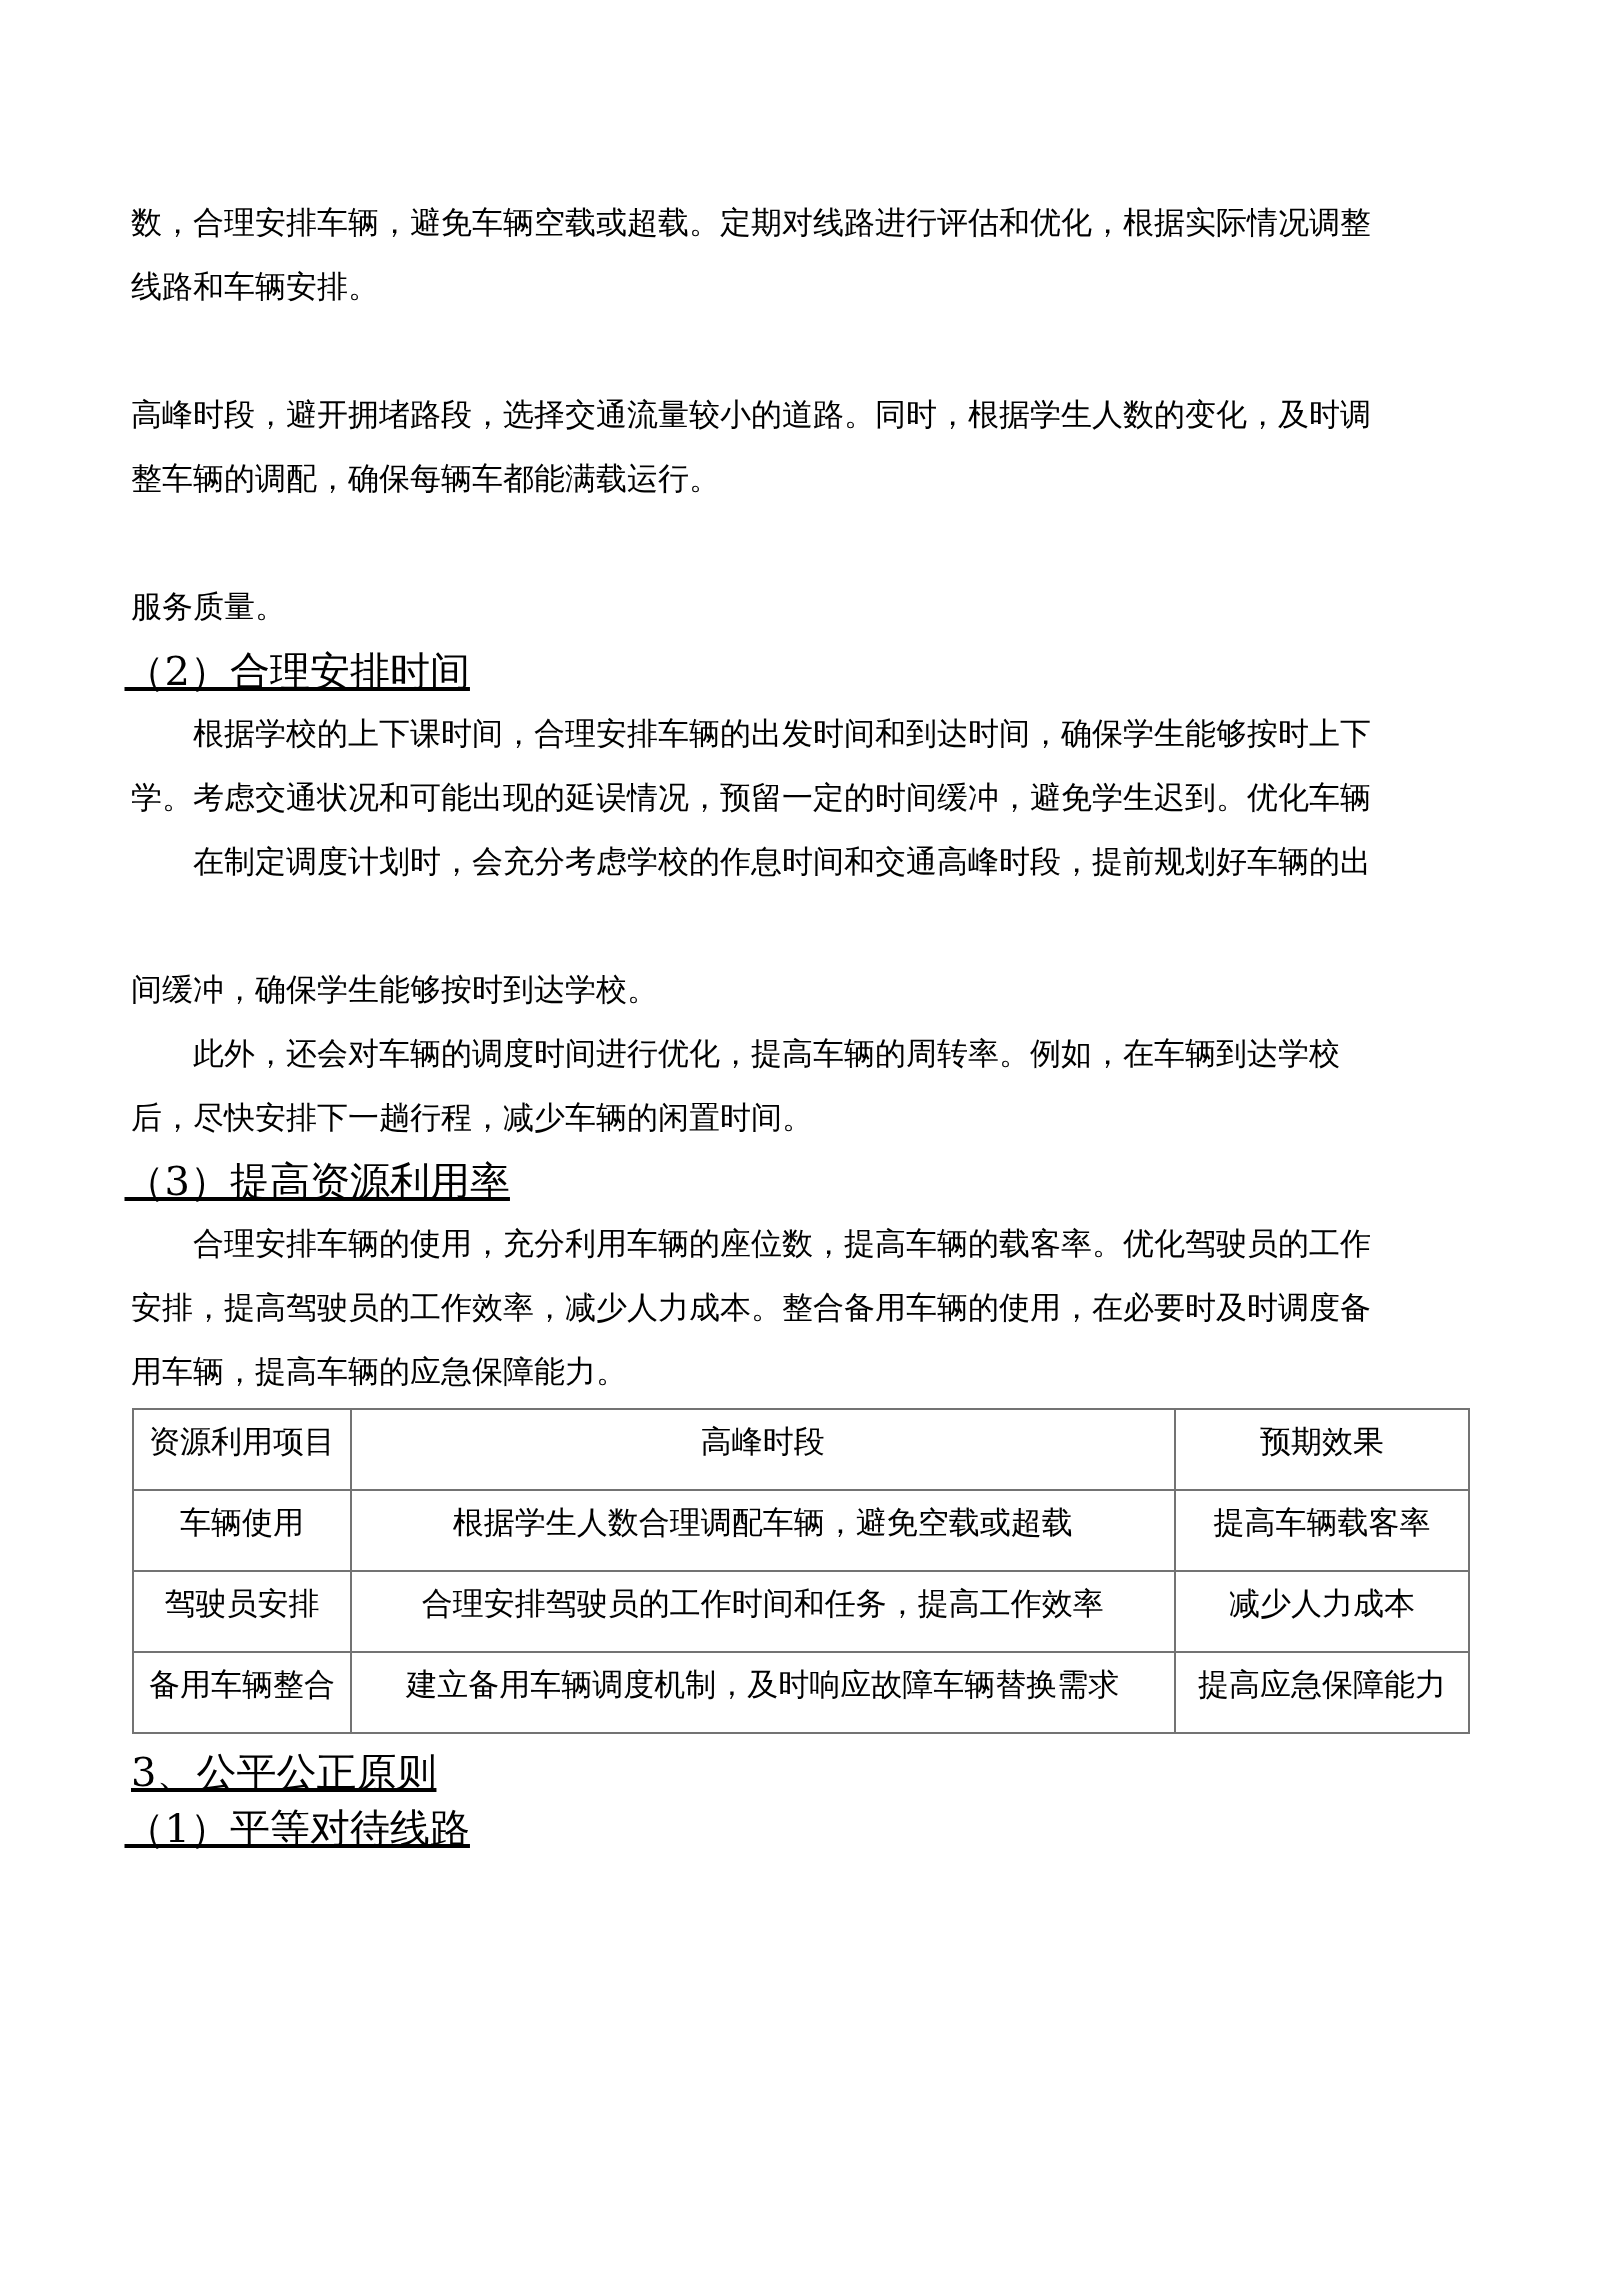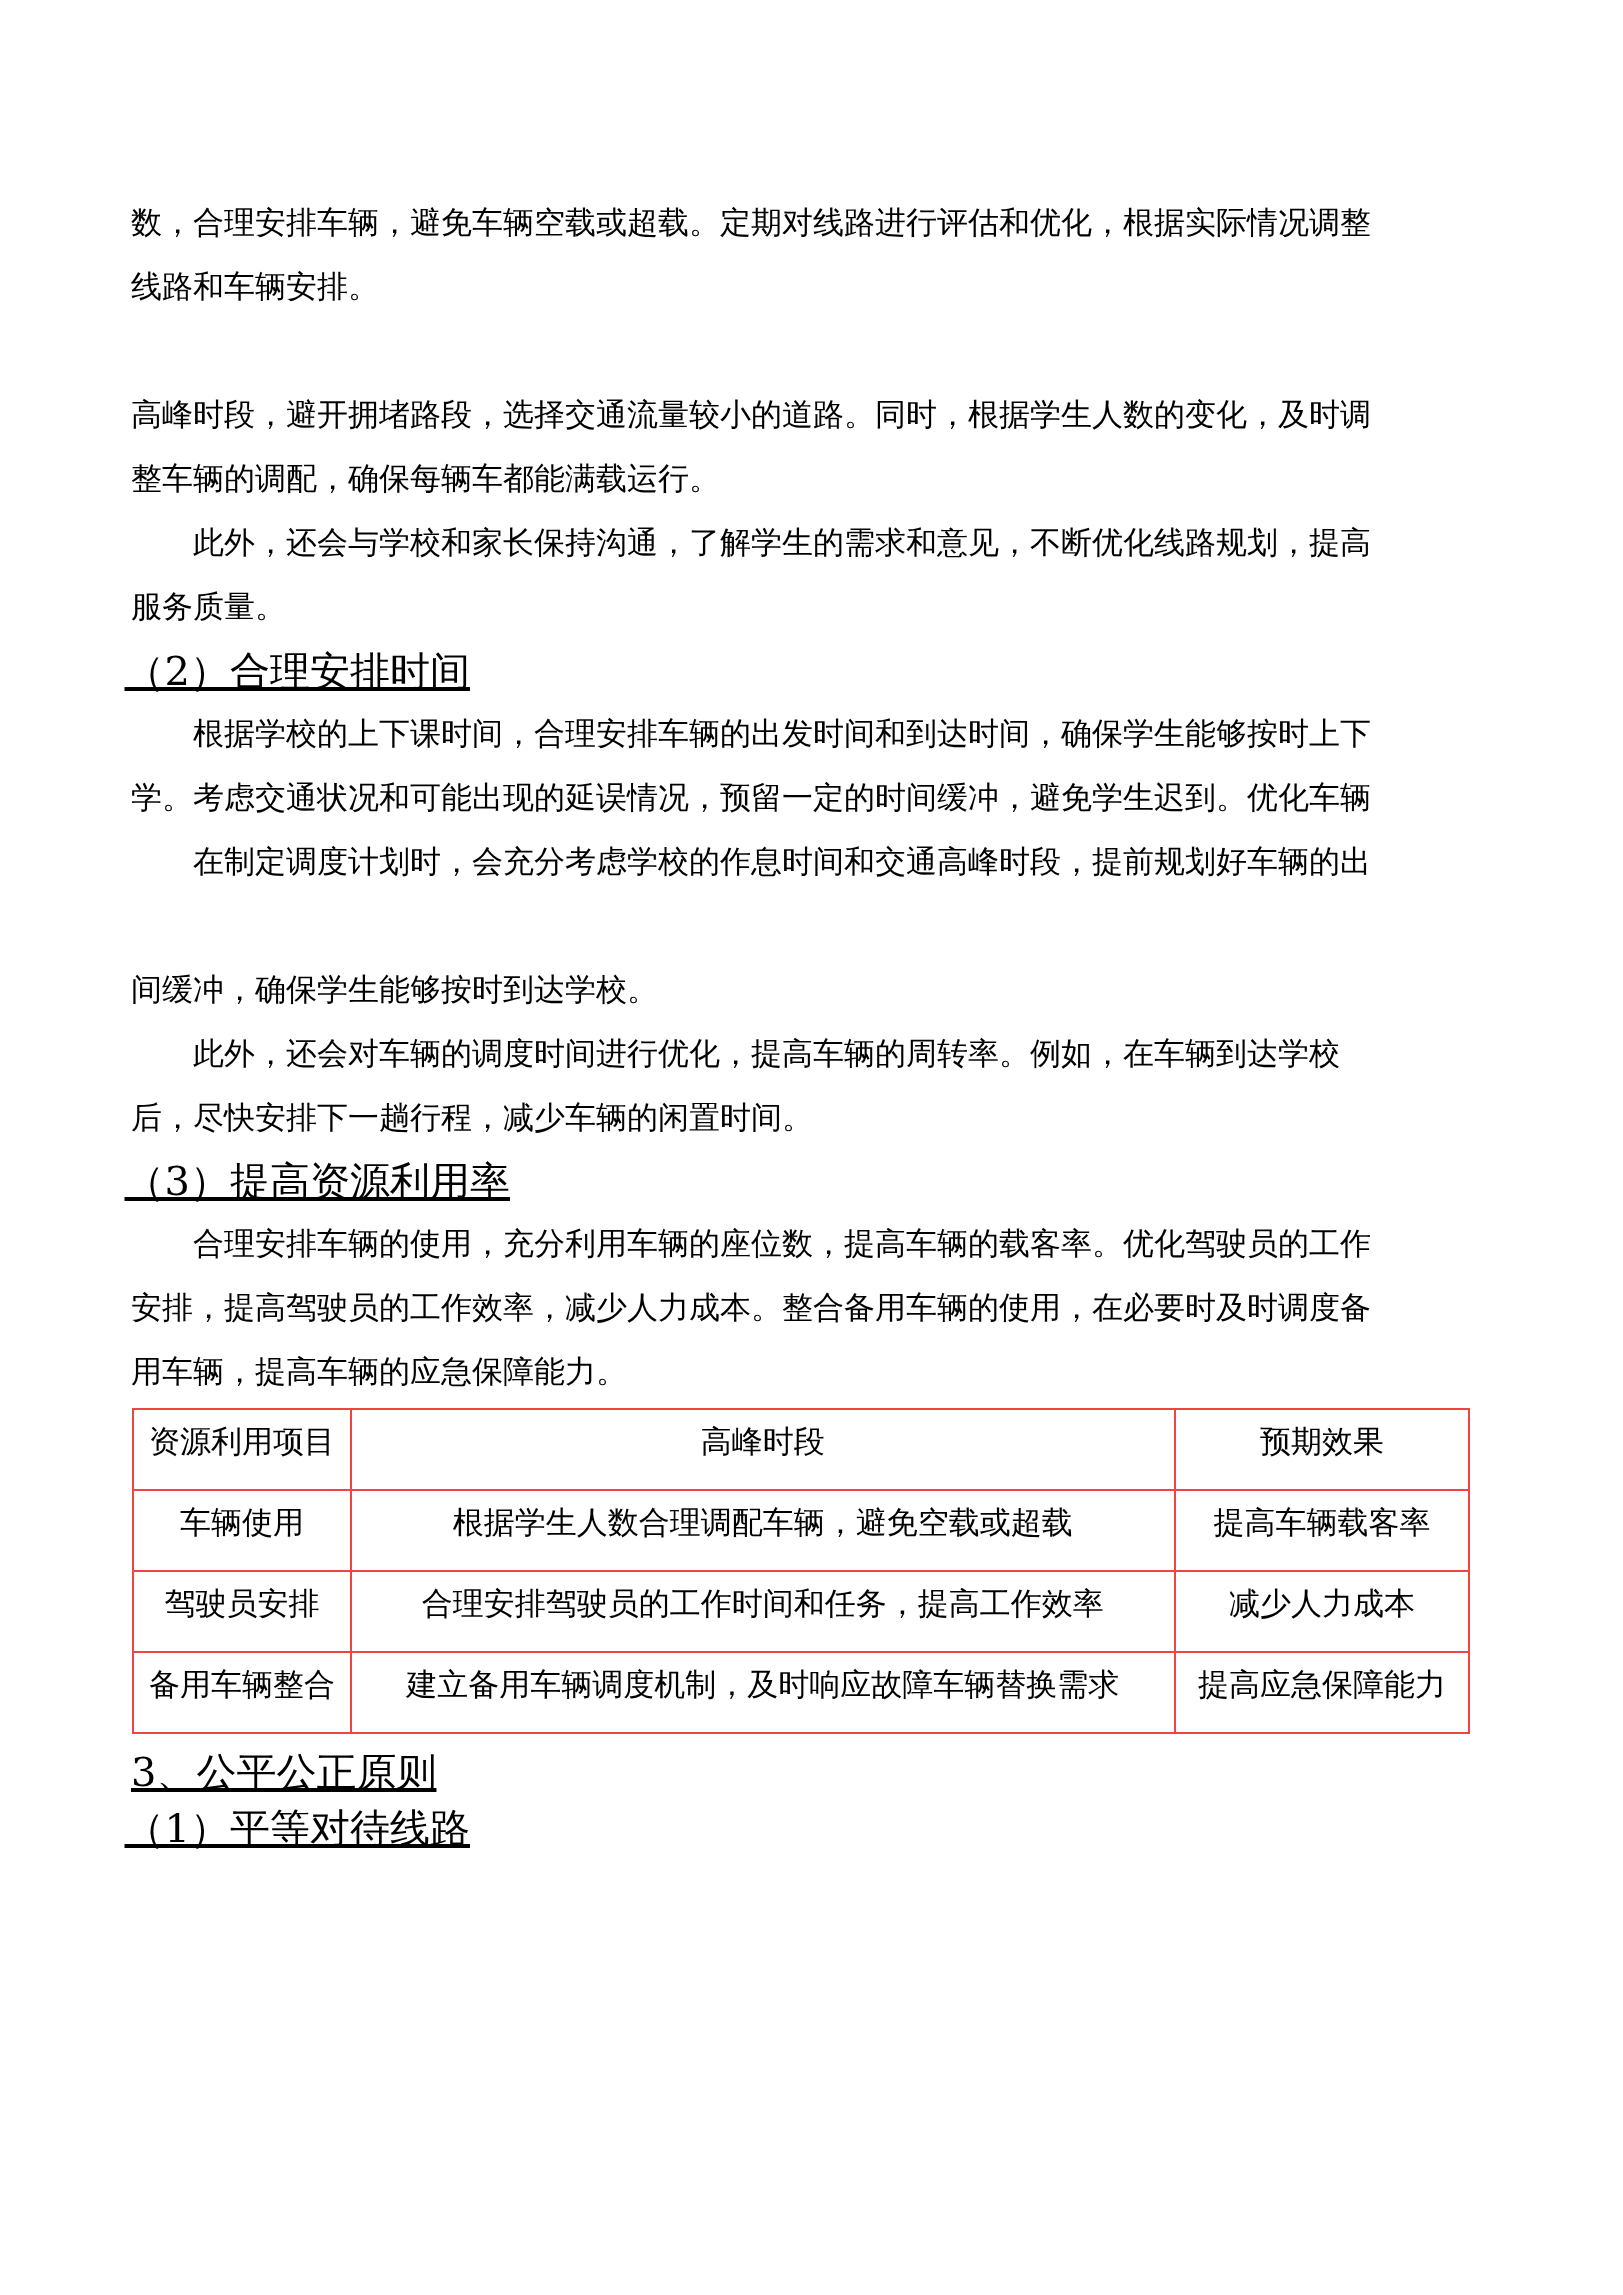--- a/index.html
+++ b/index.html
@@ -40,21 +40,21 @@
       margin-left: -6.5px;
     }
     table.resource-table {
       border-collapse: collapse;
       width: 1338px;
       margin-top: 5.2px;
       margin-left: 1.3px;
       font-size: 31px;
     }
     table.resource-table td, table.resource-table th {
-      border: 2px solid #ef4444;
+      border: 2px solid #737373;
       text-align: center;
       font-weight: normal;
       vertical-align: top;
       padding: 11.8px 2.6px 0 2.6px;
       height: 64px;
       line-height: 39px;
     }
     table.resource-table tr { height: 81px; }
     .col1 { width: 213px; }
     .col2 { width: 828px; }
@@ -69,21 +69,21 @@
     <p class="line-para">
       <span>数，合理安排车辆，避免车辆空载或超载。定期对线路进行评估和优化，根据实际情况调整</span><br>
       <span>线路和车辆安排。</span>
     </p>
     <p class="line-para indent" style="margin-top:0px;">
       <br>
       <span>高峰时段，避开拥堵路段，选择交通流量较小的道路。同时，根据学生人数的变化，及时调</span><br>
       <span>整车辆的调配，确保每辆车都能满载运行。</span>
     </p>
     <p class="line-para indent">
-      <span>此外，还会与学校和家长保持沟通，了解学生的需求和意见，不断优化线路规划，提高</span><br>
+      <br>
       <span>服务质量。</span>
     </p>
   </div>
 
   <div style="margin-top:2.6px;">
     <p class="heading sub-heading" style="line-height:60px;">（2）合理安排时间</p>
     <p class="line-para indent">
       <span>根据学校的上下课时间，合理安排车辆的出发时间和到达时间，确保学生能够按时上下</span><br>
       <span>学。考虑交通状况和可能出现的延误情况，预留一定的时间缓冲，避免学生迟到。优化车辆</span><br>
     </p>

